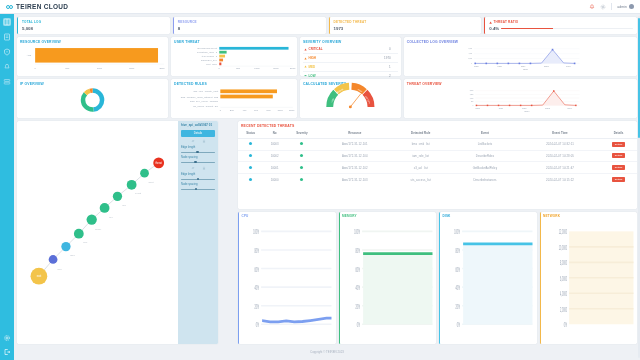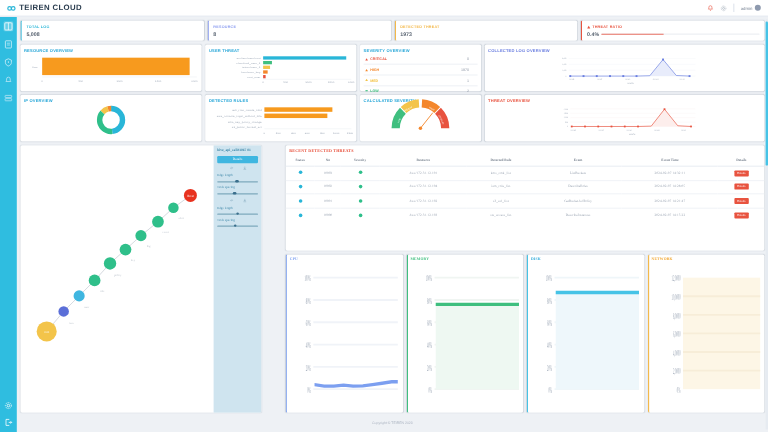--- a/index.html
+++ b/index.html
@@ -69,21 +69,21 @@
 
   
   .sev-list { padding:1px 3px 2px 3px; }
   .sev-row { display:flex; align-items:center; justify-content:space-between;
      border-bottom:.4px solid #f0f3f7; padding:1.9px 1px; }
   .sev-row:last-child { border-bottom:none; }
   .sev-name { display:flex; align-items:center; gap:1.5px; font-size:3px; font-weight:bold; }
   .sev-val { font-size:3px; color:#8d97a6; padding-right:6px; }
 
   
-  .lower { flex:1; display:flex; gap:20px; min-height:0;font-family:Liberation Serif, serif; }
+  .lower { flex:1; display:flex; gap:20px; min-height:0; }
   .lower-left { flex:.335; display:flex; min-width:0; }
   .lower-right { flex:.665; display:flex; flex-direction:column; gap:3px; min-width:0; }
 
   .graph-card { flex:1; display:flex; background:#fff; border-radius:1.5px; box-shadow:0 0 1px rgba(40,60,90,.18); overflow:hidden; }
   .graph-canvas { flex:1; position:relative; min-width:0; }
   .graph-panel { width:40px; background:#cfe4ef; padding:3px; display:flex; flex-direction:column; gap:2px; }
   .gp-title { font-size:3px; color:#3b86a8; font-weight:bold; line-height:1.25; }
   .gp-btn { background:#3fb6e0; color:#fff; font-size:2.8px; text-align:center; padding:1.4px 0; border-radius:1px; }
   .gp-icons { display:flex; justify-content:space-around; padding:.5px 6px; }
   .gp-ico { width:4px; height:4px; opacity:.75; }

